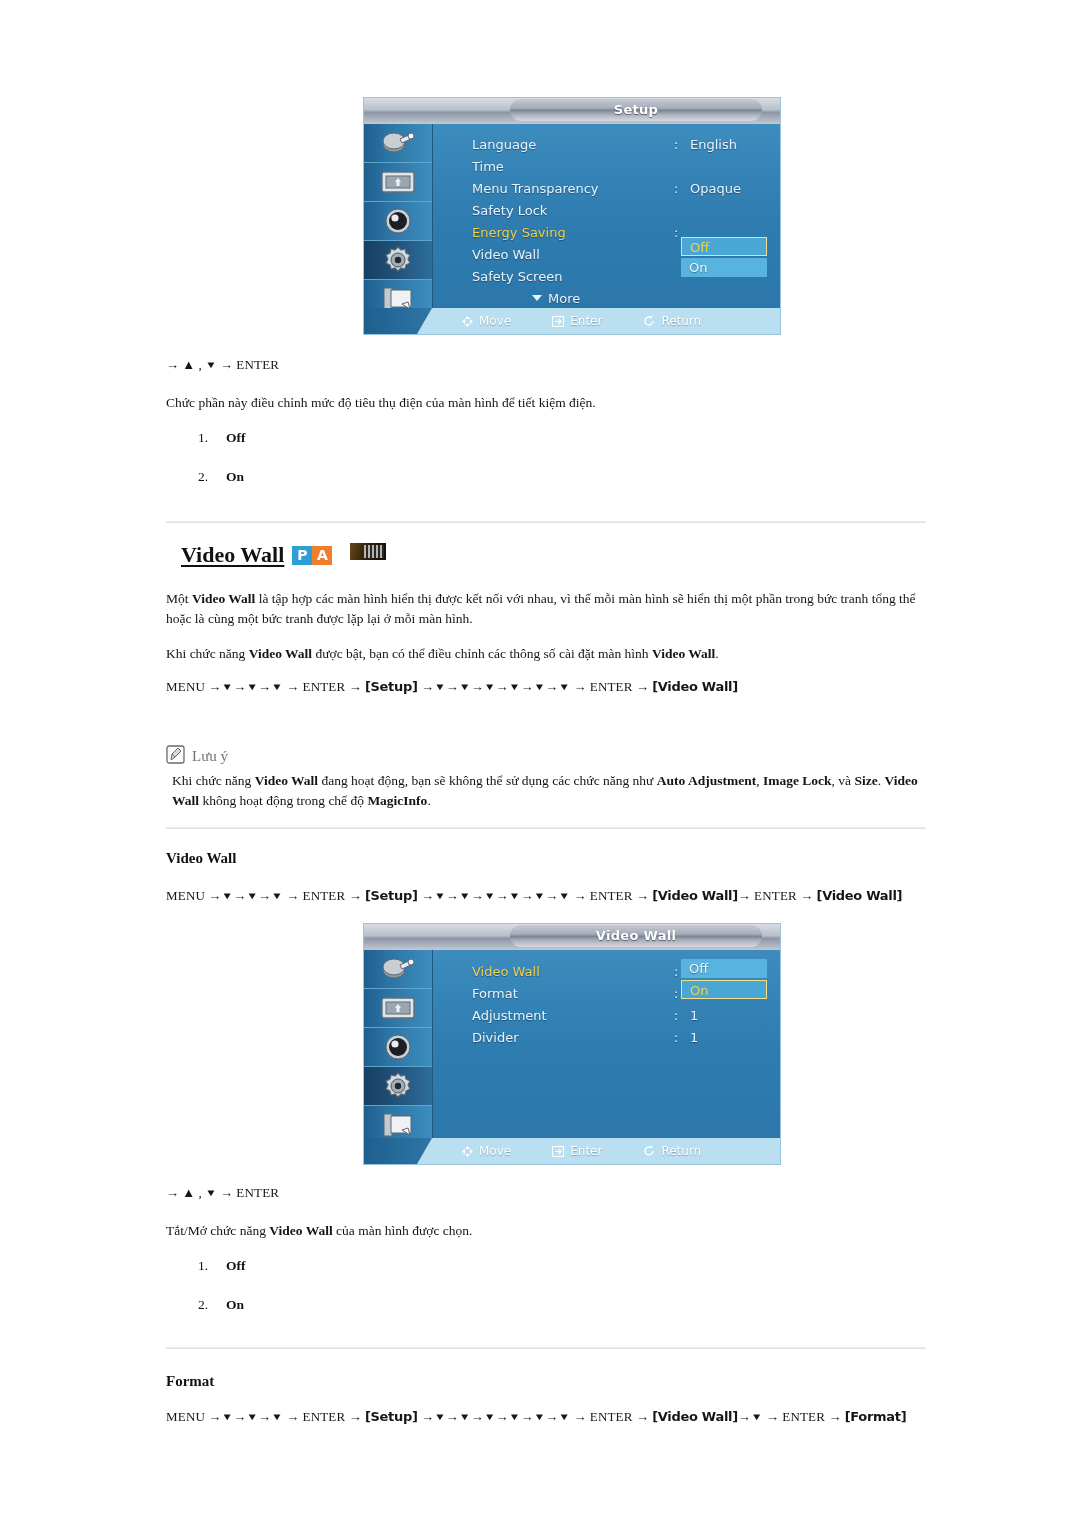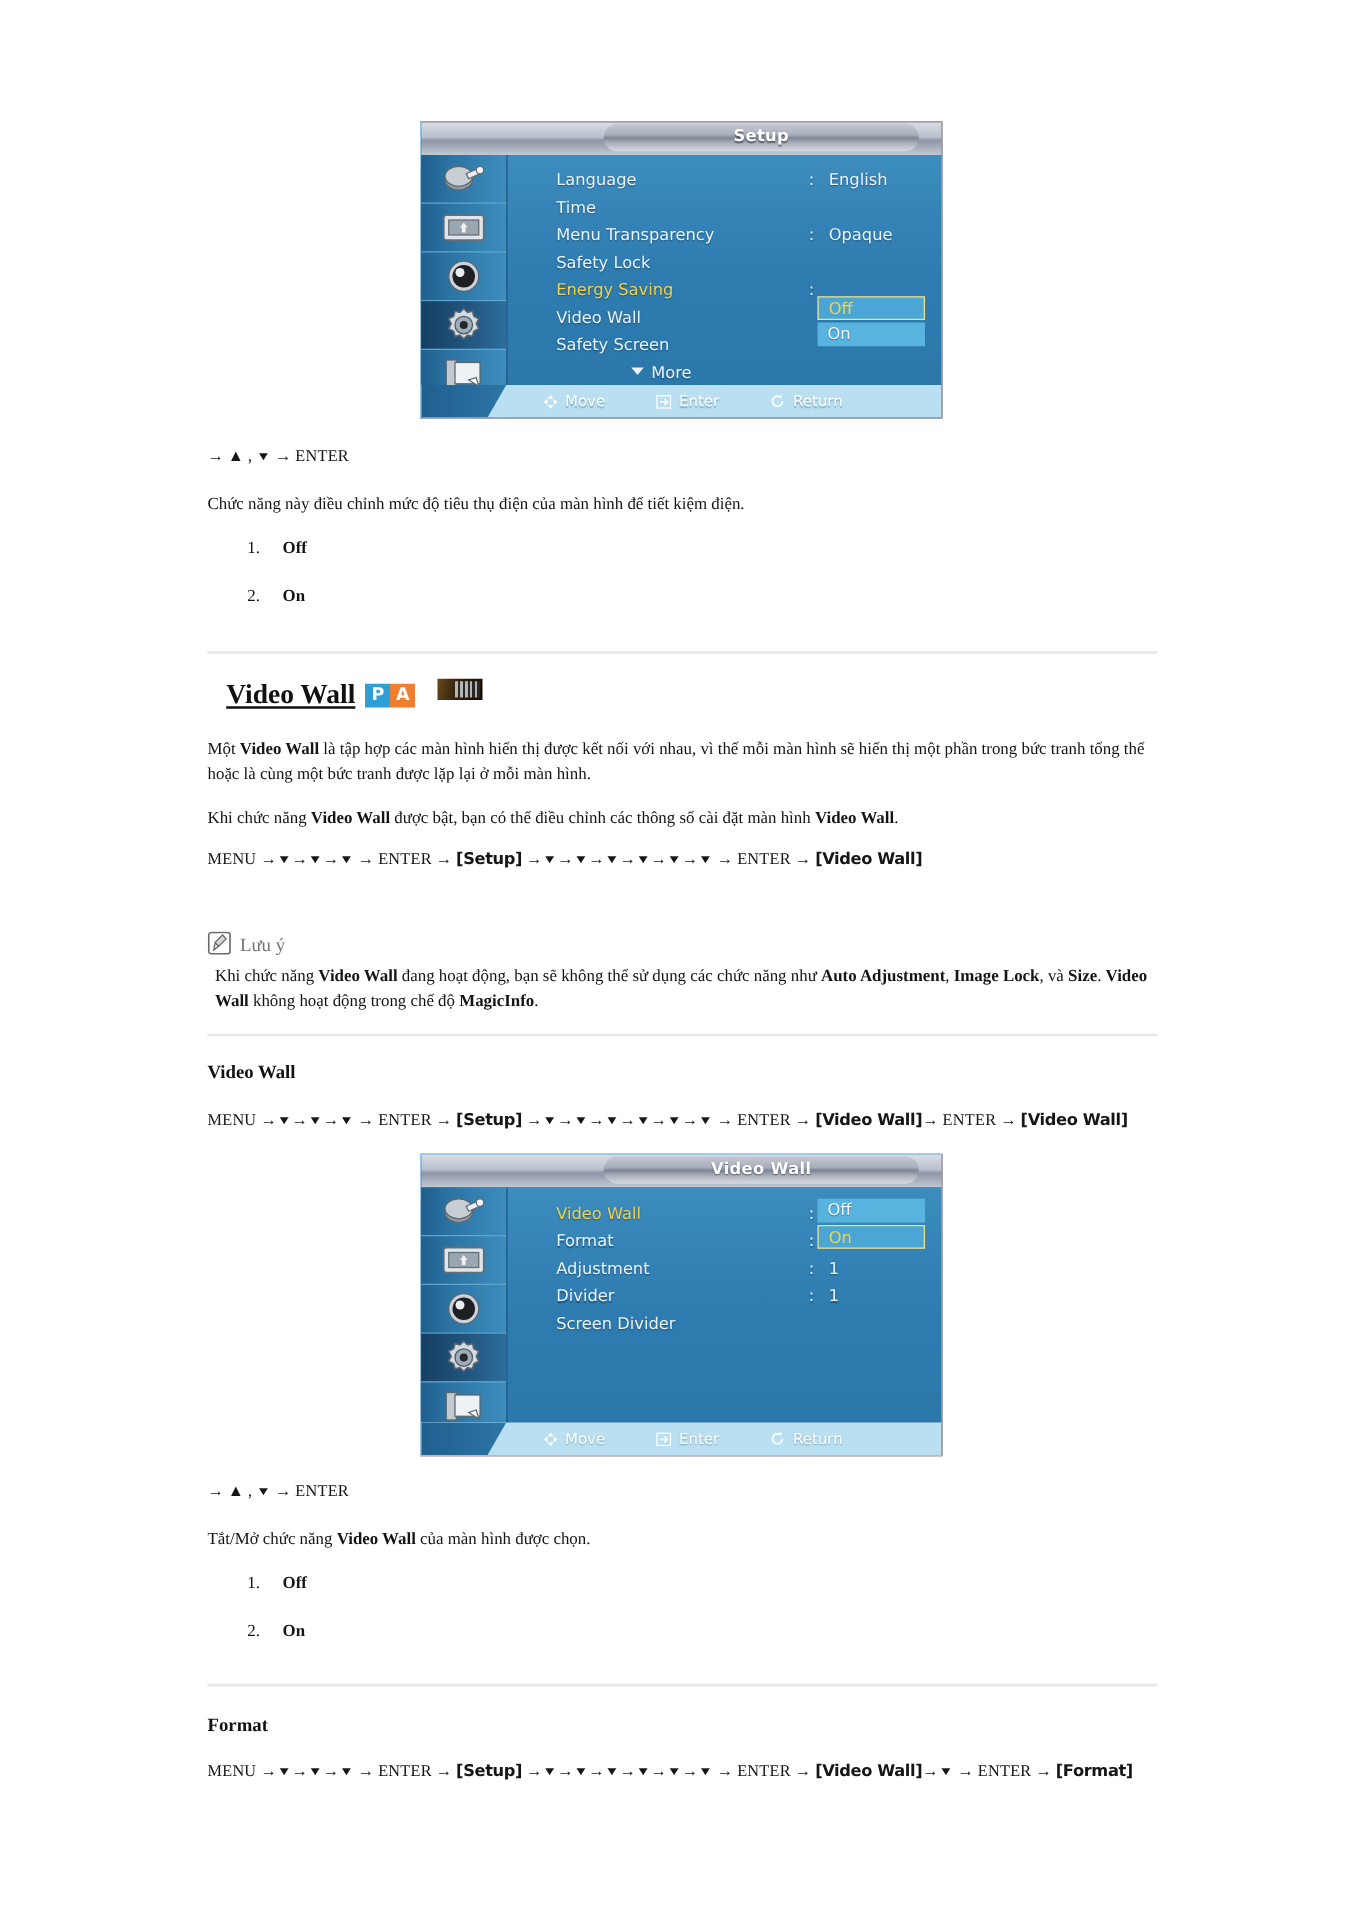--- a/index.html
+++ b/index.html
@@ -20,24 +20,25 @@
     left: 0; top: 0;
     width: 1080px;
     height: 1527px;
   }
 
   
   .osd {
     position: absolute;
     width: 418px;
     height: 238px;
-    background: #7f1d1d;
+    background: #fef9c3;
     border: 1px solid #9ac4de;
     box-sizing: border-box;
     font-family: "DejaVu Sans", "Liberation Sans", sans-serif;
+    margin-left: 27px;
   }
   .osd-titlebar {
     position: absolute;
     left: 0; top: 0;
     width: 100%;
     height: 26px;
     background: linear-gradient(to bottom, #d9dde4 0%, #b9c0cb 45%, #8d96a6 55%, #c3c9d2 100%);
   }
   .osd-title-pill {
     position: absolute;
@@ -434,21 +435,21 @@
 
   <div class="txt small-path" style="left:166px; top:357px;">
     <span>→</span>
     <span>▲</span>
     <span>,</span>
     <span class="dn">▼</span>
     <span>→</span>
     <span class="sc">ENTER</span>
   </div>
 
-  <div class="txt body-p" style="left:166px; top:393px;">Chức năng này điều chỉnh mức độ tiêu thụ điện của màn hình để tiết kiệm điện.</div>
+  <div class="txt body-p" style="left:166px; top:393px;">Chức phần này điều chỉnh mức độ tiêu thụ điện của màn hình để tiết kiệm điện.</div>
 
   <div class="txt numlist" style="left:186px; top:430px;">
     <div class="li">
       <span class="num">1.</span>
       <span class="it">Off</span>
     </div>
     <div class="li">
       <span class="num">2.</span>
       <span class="it">On</span>
     </div>
@@ -577,23 +578,20 @@
         </div>
         <div class="osd-row">
           <span class="lbl">Adjustment</span>
           <span class="colon">:</span>
           <span class="val">1</span>
         </div>
         <div class="osd-row">
           <span class="lbl">Divider</span>
           <span class="colon">:</span>
           <span class="val">1</span>
-        </div>
-        <div class="osd-row">
-          <span class="lbl">Screen Divider</span>
         </div>
 
         <div class="osd-opt plain" style="left:249px; top:9px;">Off</div>
         <div class="osd-opt active" style="left:249px; top:30px;">On</div>
       </div>
 
       <div class="osd-footer">
         <div class="notch"></div>
         <div class="items">
           <div class="fitem">

